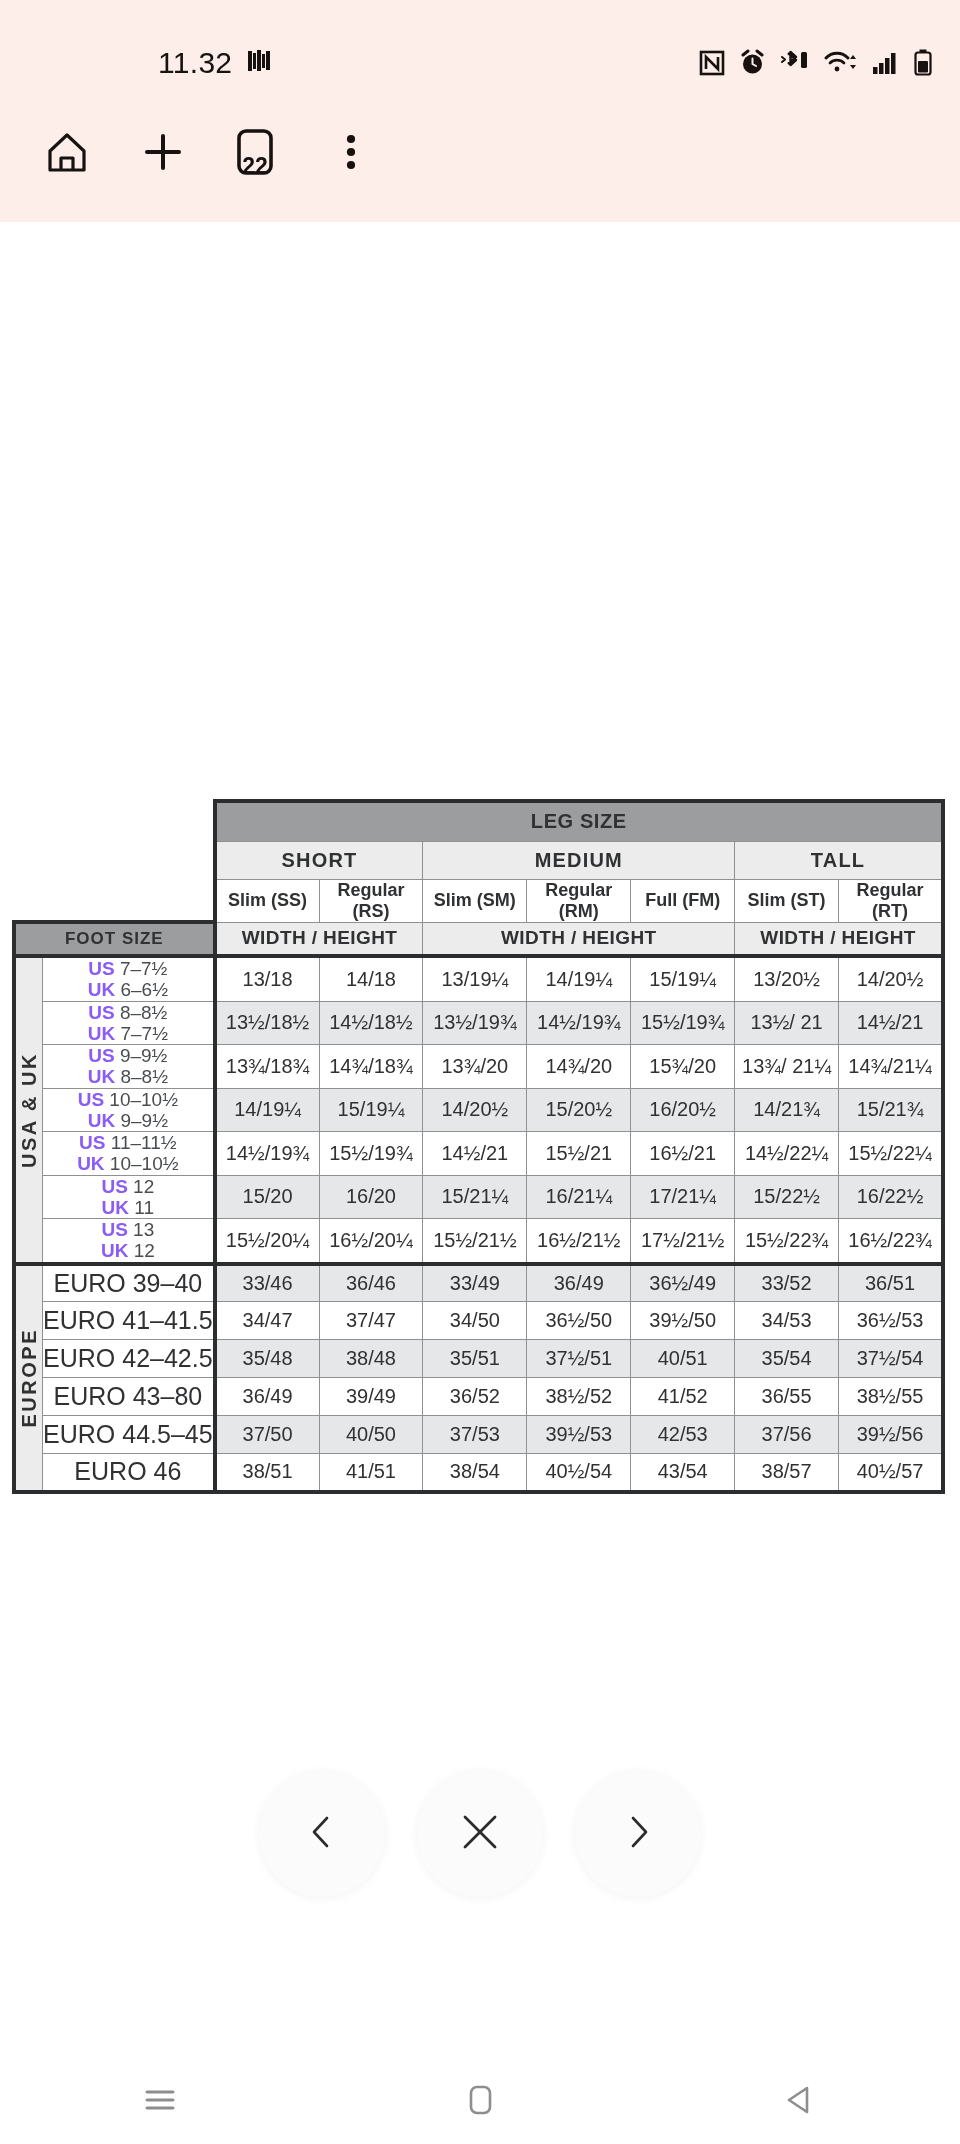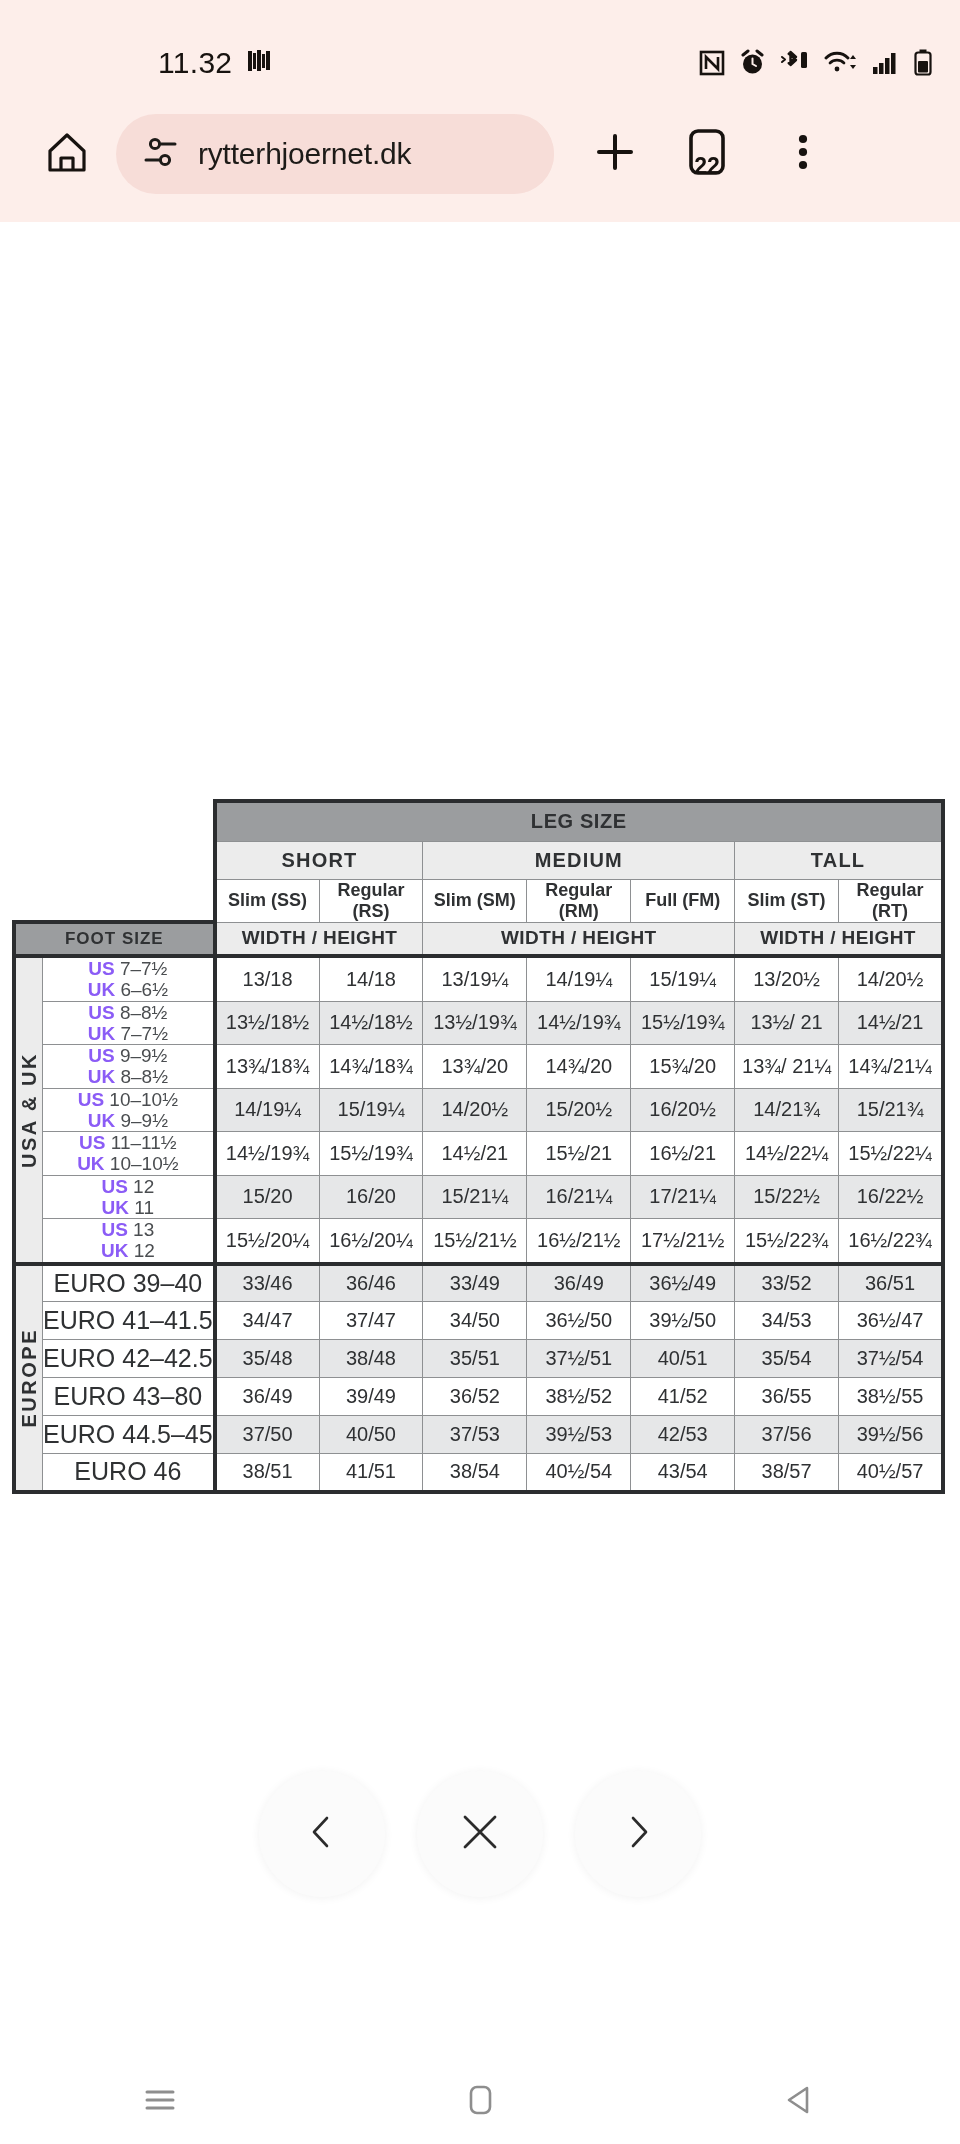--- a/index.html
+++ b/index.html
@@ -258,32 +258,20 @@
 <div class="toolbar">
   <div class="tb-home">
     <span>
       <svg width="46" height="46" viewBox="0 0 46 46">
         <path d="M6 22 L23 6 L40 22 L40 41 L6 41 Z" fill="none" stroke="#17120f" stroke-width="3.2" stroke-linejoin="round"></path>
         <path d="M17 41 L17 29 L29 29 L29 41" fill="none" stroke="#17120f" stroke-width="3.2" stroke-linejoin="round"></path>
       </svg>
     </span>
   </div>
 
-  <div class="urlbar">
-    <span>
-      <svg width="38" height="38" viewBox="0 0 38 38">
-        <circle cx="13" cy="11" r="4.6" fill="none" stroke="#1d1b18" stroke-width="3"></circle>
-        <line x1="19" y1="11" x2="33" y2="11" stroke="#1d1b18" stroke-width="3" stroke-linecap="round"></line>
-        <circle cx="23" cy="27" r="4.6" fill="none" stroke="#1d1b18" stroke-width="3"></circle>
-        <line x1="4" y1="27" x2="17" y2="27" stroke="#1d1b18" stroke-width="3" stroke-linecap="round"></line>
-      </svg>
-    </span>
-    <span class="url-text">rytterhjoernet.dk</span>
-    <span class="url-fade"></span>
-  </div>
 
   <div class="tb-new">
     <span>
       <svg width="46" height="46" viewBox="0 0 46 46">
         <line x1="23" y1="7" x2="23" y2="39" stroke="#17120f" stroke-width="4" stroke-linecap="round"></line>
         <line x1="7" y1="23" x2="39" y2="23" stroke="#17120f" stroke-width="4" stroke-linecap="round"></line>
       </svg>
     </span>
   </div>
 
@@ -482,21 +470,21 @@
         <td class="eurocell">
           <span class="sc-unit">EURO</span>
           <span class="sc-val">41–41.5</span>
         </td>
         <td class="dc-e plain b-l">34/47</td>
         <td class="dc-e plain">37/47</td>
         <td class="dc-e plain">34/50</td>
         <td class="dc-e plain">36½/50</td>
         <td class="dc-e plain">39½/50</td>
         <td class="dc-e plain">34/53</td>
-        <td class="dc-e plain b-r">36½/47</td>
+        <td class="dc-e plain b-r">36½/53</td>
       </tr>
 
       <tr>
         <td class="eurocell">
           <span class="sc-unit">EURO</span>
           <span class="sc-val">42–42.5</span>
         </td>
         <td class="dc-e shade b-l">35/48</td>
         <td class="dc-e shade">38/48</td>
         <td class="dc-e shade">35/51</td>

